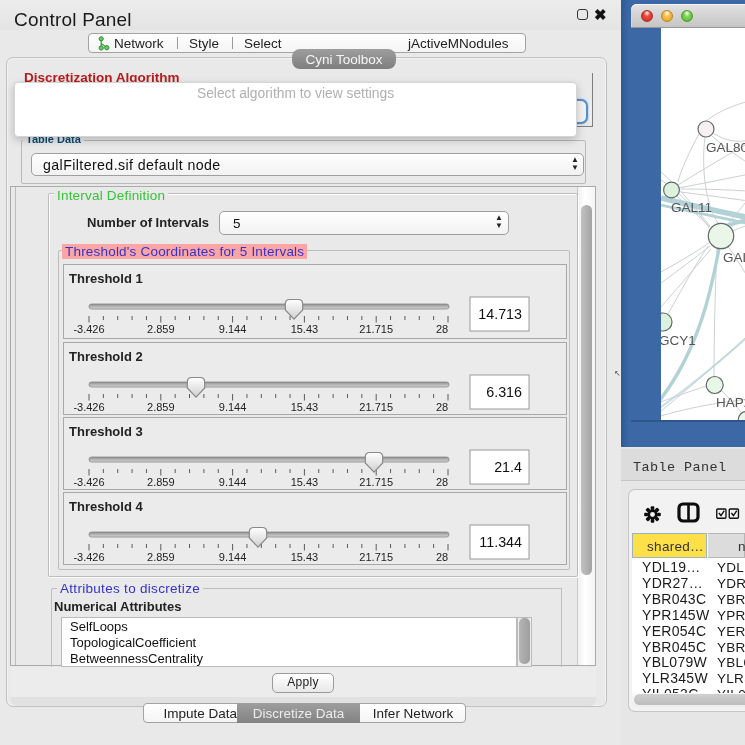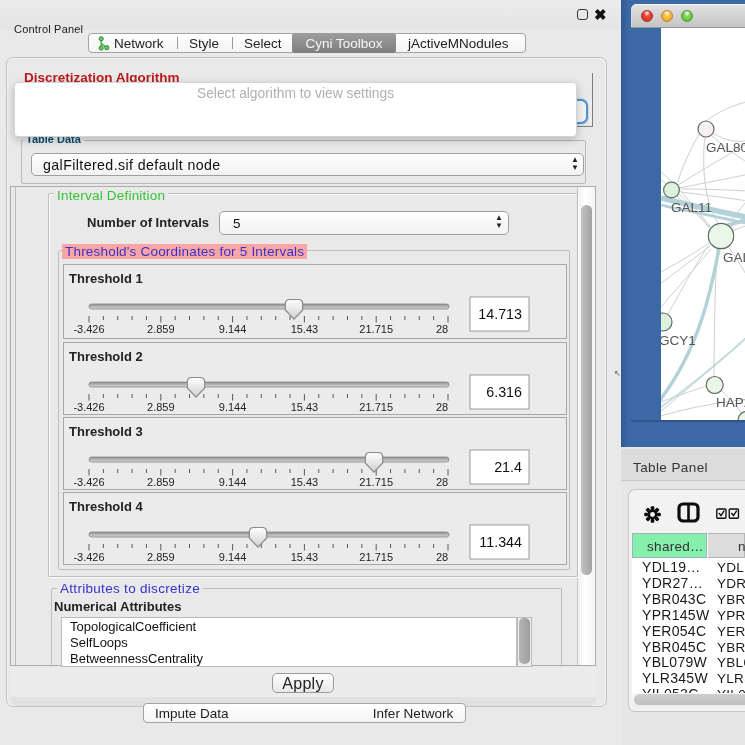--- a/index.html
+++ b/index.html
@@ -6,41 +6,41 @@
 html,body { width:745px; height:745px; overflow:hidden; }
 body { font-family:"Liberation Sans", sans-serif; background:#e9e9e9; position:relative; }
 .abs { position:absolute; }
 </style>
 </head>
 <body>
 
 <div class="abs" id="cp" style="left:0;top:0;width:621px;height:745px;background:#e9e9e9;">
 
   <div class="abs" style="left:0;top:0;width:621px;height:30px;background:linear-gradient(#ececec,#e4e4e4);"></div>
-  <div class="abs" style="left:14px;top:23px;font-size:11px;letter-spacing:0.2px;color:#1a1a1a;">Control Panel</div>
+  <div class="abs" style="left:14px;top:9px;font-size:19px;letter-spacing:0.2px;color:#1a1a1a;">Control Panel</div>
   <div class="abs" style="left:577px;top:9px;width:11px;height:11px;border:1.5px solid #333;border-radius:3px;"></div>
   <div class="abs" style="left:594px;top:6px;font-size:15px;font-weight:bold;color:#111;">✖</div>
 
   <div class="abs" style="left:6px;top:57px;width:601px;height:650px;background:#e9e9e9;border:1px solid #c2c2c2;border-radius:7px;box-shadow:inset 0 0 0 1px #f2f2f2;"></div>
 
   <div class="abs" style="left:88px;top:33px;width:438px;height:20px;background:linear-gradient(#ffffff,#f4f4f4);border:1px solid #a3a3a3;border-radius:4px;"></div>
   <div class="abs" style="left:88px;top:33px;width:438px;height:36px;font-size:13.5px;color:#222;">
     <svg class="abs" style="left:10px;top:3px;" width="12" height="15" viewBox="0 0 12 15">
       <line x1="3.2" y1="3" x2="3.2" y2="12" stroke="#3aa43a" stroke-width="1.3"></line>
       <line x1="3.2" y1="7.5" x2="8.8" y2="11.5" stroke="#3aa43a" stroke-width="1.3"></line>
       <circle cx="3.2" cy="2.8" r="2.1" fill="#66cc66" stroke="#2e8b2e" stroke-width="1"></circle>
       <circle cx="3.2" cy="12" r="2.1" fill="#66cc66" stroke="#2e8b2e" stroke-width="1"></circle>
       <circle cx="8.8" cy="11.7" r="2.1" fill="#66cc66" stroke="#2e8b2e" stroke-width="1"></circle>
     </svg>
     <div class="abs" style="left:26px;top:3px;">Network</div>
     <div class="abs" style="left:89px;top:4px;width:1px;height:12px;background:#9a9a9a;"></div>
     <div class="abs" style="left:101px;top:3px;">Style</div>
     <div class="abs" style="left:144px;top:4px;width:1px;height:12px;background:#9a9a9a;"></div>
     <div class="abs" style="left:156px;top:3px;">Select</div>
-    <div class="abs" style="left:204px;top:0px;width:104px;height:20px;background:linear-gradient(#9e9e9e,#7e7e7e);border-radius:3px;color:#f5f5f5;text-align:center;padding-top:3px;">Cyni Toolbox</div>
+    <div class="abs" style="left:204px;top:16px;width:104px;height:20px;background:linear-gradient(#9e9e9e,#7e7e7e);border-radius:8px;color:#f5f5f5;text-align:center;padding-top:3px;">Cyni Toolbox</div>
     <div class="abs" style="left:320px;top:3px;">jActiveMNodules</div>
   </div>
 
   <div class="abs" style="left:24px;top:70px;font-size:13.5px;font-weight:bold;color:#b91c1c;">Discretization Algorithm</div>
 
   <div class="abs" style="left:570px;top:99px;width:18px;height:25px;background:#f2f2f2;border:2.5px solid #5590cd;border-radius:7px;box-shadow:0 0 2px #7fb0dd;"></div>
   <div class="abs" style="left:589px;top:100px;width:3px;height:24px;background:#ededed;"></div>
   <div class="abs" style="left:592px;top:73px;width:1px;height:54px;background:#7e7e7e;"></div>
   <div class="abs" style="left:577px;top:126px;width:16px;height:1px;background:#7e7e7e;"></div>
 
@@ -267,34 +267,35 @@
         <path d="M 186.3,46 L 186.3,40 Q 186.3,35.5 190.8,35.5 L 199.2,35.5 Q 203.7,35.5 203.7,40 L 203.7,46 L 195,55.2 Z" fill="url(#th492)" stroke="#898989" stroke-width="1.2"></path>
         <rect x="407" y="33" width="59" height="34" fill="#ffffff" stroke="#9a9a9a" stroke-width="1"></rect>
         <text x="459" y="55" font-size="14.3" fill="#111" text-anchor="end" font-family="Liberation Sans, sans-serif">11.344</text>
       </svg>
     </div>
 
   <div class="abs" style="left:51px;top:588px;width:511px;height:90px;border:1px solid #bdbdbd;border-top-left-radius:2px;"></div>
   <div class="abs" style="left:57px;top:581px;font-size:13.5px;letter-spacing:0.3px;color:#3333cc;background:#e9e9e9;padding:0 3px;text-align:center;">Attributes to discretize</div>
   <div class="abs" style="left:54px;top:599px;font-size:13px;font-weight:bold;color:#222;">Numerical Attributes</div>
   <div class="abs" style="left:61px;top:617px;width:456px;height:50px;background:#fff;border:1px solid #bbb;font-size:13px;color:#111;">
+    <div style="padding:1px 0 0 8px;">SelfLoops</div>
     <div style="padding:1px 0 0 8px;">TopologicalCoefficient</div>
-    <div style="padding:1px 0 0 8px;">SelfLoops</div>
     <div style="padding:1px 0 0 8px;">BetweennessCentrality</div>
   </div>
   <div class="abs" style="left:517px;top:617px;width:15px;height:50px;background:#ededed;border:1px solid #bbb;"></div>
   <div class="abs" style="left:519px;top:618px;width:11px;height:46px;background:linear-gradient(90deg,#b5b5b5,#9e9e9e);border-radius:5px;"></div>
 
   <div class="abs" style="left:11px;top:667px;width:585px;height:30px;background:#ececec;"></div>
   <div class="abs" style="left:11px;top:697px;width:585px;height:9px;background:#e1e1e1;border-radius:0 0 6px 6px;"></div>
-  <div class="abs" style="left:272px;top:673px;width:62px;height:20px;background:linear-gradient(#ffffff,#e8e8e8);border:1px solid #9a9a9a;border-radius:5px;font-size:16px;letter-spacing:0.3px;color:#222;text-align:center;padding-top:1px;">Apply</div>
+  <div class="abs" style="left:272px;top:673px;width:62px;height:20px;background:linear-gradient(#ffffff,#e8e8e8);border:1px solid #9a9a9a;border-radius:5px;font-size:12px;letter-spacing:0.3px;color:#222;text-align:center;padding-top:1px;">Apply</div>
 
   <div class="abs" style="left:143px;top:703px;width:323px;height:20px;background:linear-gradient(#ffffff,#f4f4f4);border:1px solid #a3a3a3;border-radius:4px;"></div>
   <div class="abs" style="left:143px;top:703px;width:323px;height:20px;font-size:13.5px;color:#222;">
-    <div class="abs" style="left:12px;top:0;width:94px;text-align:left;padding-top:3px;">Impute Data</div>
+    <div class="abs" style="left:0;top:0;width:94px;text-align:right;padding-top:3px;">Impute Data</div>
+    <div class="abs" style="left:94px;top:0px;width:123px;height:20px;background:linear-gradient(#9e9e9e,#828282);color:#ececec;text-align:center;padding-top:3px;">Discretize Data</div>
     <div class="abs" style="left:217px;top:0;width:106px;text-align:center;padding-top:3px;">Infer Network</div>
   </div>
 
   <div class="abs" style="left:14px;top:82px;width:563px;height:55px;background:#fff;border:1px solid #d4d4d4;border-radius:4px;box-shadow:0 3px 9px rgba(0,0,0,0.22);"></div>
   <div class="abs" style="left:14px;top:86px;width:563px;font-size:13.8px;color:#b0b0b0;text-align:center;">Select algorithm to view settings</div>
 
   <div class="abs" style="left:614px;top:369px;font-size:8px;color:#555;">↖</div>
 </div>
 
 <div class="abs" style="left:621px;top:0;width:124px;height:447px;background:linear-gradient(90deg,#2e5a94,#3c68a6 8px,#3c68a6);"></div>
@@ -366,21 +367,21 @@
     <text x="735" y="344">H</text>
     <text x="686" y="407">HAP2</text>
   </g>
 </svg>
 </div>
 
 <div class="abs" style="left:631px;top:420px;width:114px;height:2px;background:#30548c;"></div>
 
 <div class="abs" style="left:621px;top:447px;width:124px;height:298px;background:#e6e6e6;">
   <div class="abs" style="left:0;top:2px;width:124px;height:32px;background:#dcdcdc;border-bottom:1px solid #c6c6c6;"></div>
-  <div class="abs" style="left:12px;top:13px;font-size:13.5px;letter-spacing:0.4px;color:#333;">Table Panel</div>
+  <div class="abs" style="left:12px;top:13px;font-size:13.5px;letter-spacing:0.4px;color:#333;font-family:Liberation Mono, monospace;">Table Panel</div>
 
   <div class="abs" style="left:7px;top:42px;width:117px;height:223px;background:#f2f2f2;border:1px solid #c6c6c6;border-radius:7px 0 0 7px;border-right:none;"></div>
 
   <svg class="abs" style="left:23px;top:59px;" width="17" height="17" viewBox="0 0 18 18">
     <g fill="#0d0d0d">
       <circle cx="9" cy="9" r="5.4"></circle>
       <g>
         <rect x="7.1" y="0.2" width="3.8" height="4" rx="1"></rect>
         <rect x="7.1" y="13.8" width="3.8" height="4" rx="1"></rect>
         <rect x="0.2" y="7.1" width="4" height="3.8" rx="1"></rect>
@@ -402,21 +403,21 @@
   <svg class="abs" style="left:95px;top:61px;" width="24" height="12" viewBox="0 0 25 12">
     <g fill="none" stroke="#0d0d0d" stroke-width="1.4">
       <rect x="0.8" y="0.8" width="9.6" height="9.6" rx="1"></rect>
       <rect x="13.8" y="0.8" width="9.6" height="9.6" rx="1"></rect>
       <path d="M 3,5 l 2.2,2.6 L 8.6,2.6"></path>
       <path d="M 16,5 l 2.2,2.6 L 21.6,2.6"></path>
     </g>
   </svg>
 
   <div class="abs" style="left:11px;top:86px;width:113px;height:160px;background:#fff;overflow:hidden;">
-    <div class="abs" style="left:0;top:0;width:75px;height:25px;background:#86efac;border:1px solid #9ab4c2;font-size:13.5px;letter-spacing:0.3px;color:#333;text-align:center;padding:5px 0 0 12px;">shared…</div>
+    <div class="abs" style="left:0;top:0;width:75px;height:25px;background:#fde047;border:1px solid #9ab4c2;font-size:13.5px;letter-spacing:0.3px;color:#333;text-align:center;padding:5px 0 0 12px;">shared…</div>
     <div class="abs" style="left:76px;top:0;width:37px;height:25px;background:#dcdcdc;border:1px solid #b5b5b5;border-left:none;font-size:13.5px;color:#333;padding:5px 0 0 30px;">na</div>
     <div class="abs" style="left:10px;top:27px;font-size:14px;letter-spacing:0.3px;color:#1a1a1a;line-height:15.9px;white-space:pre;">YDL19…
 YDR27…
 YBR043C
 YPR145W
 YER054C
 YBR045C
 YBL079W
 YLR345W
 YIL053C</div>

